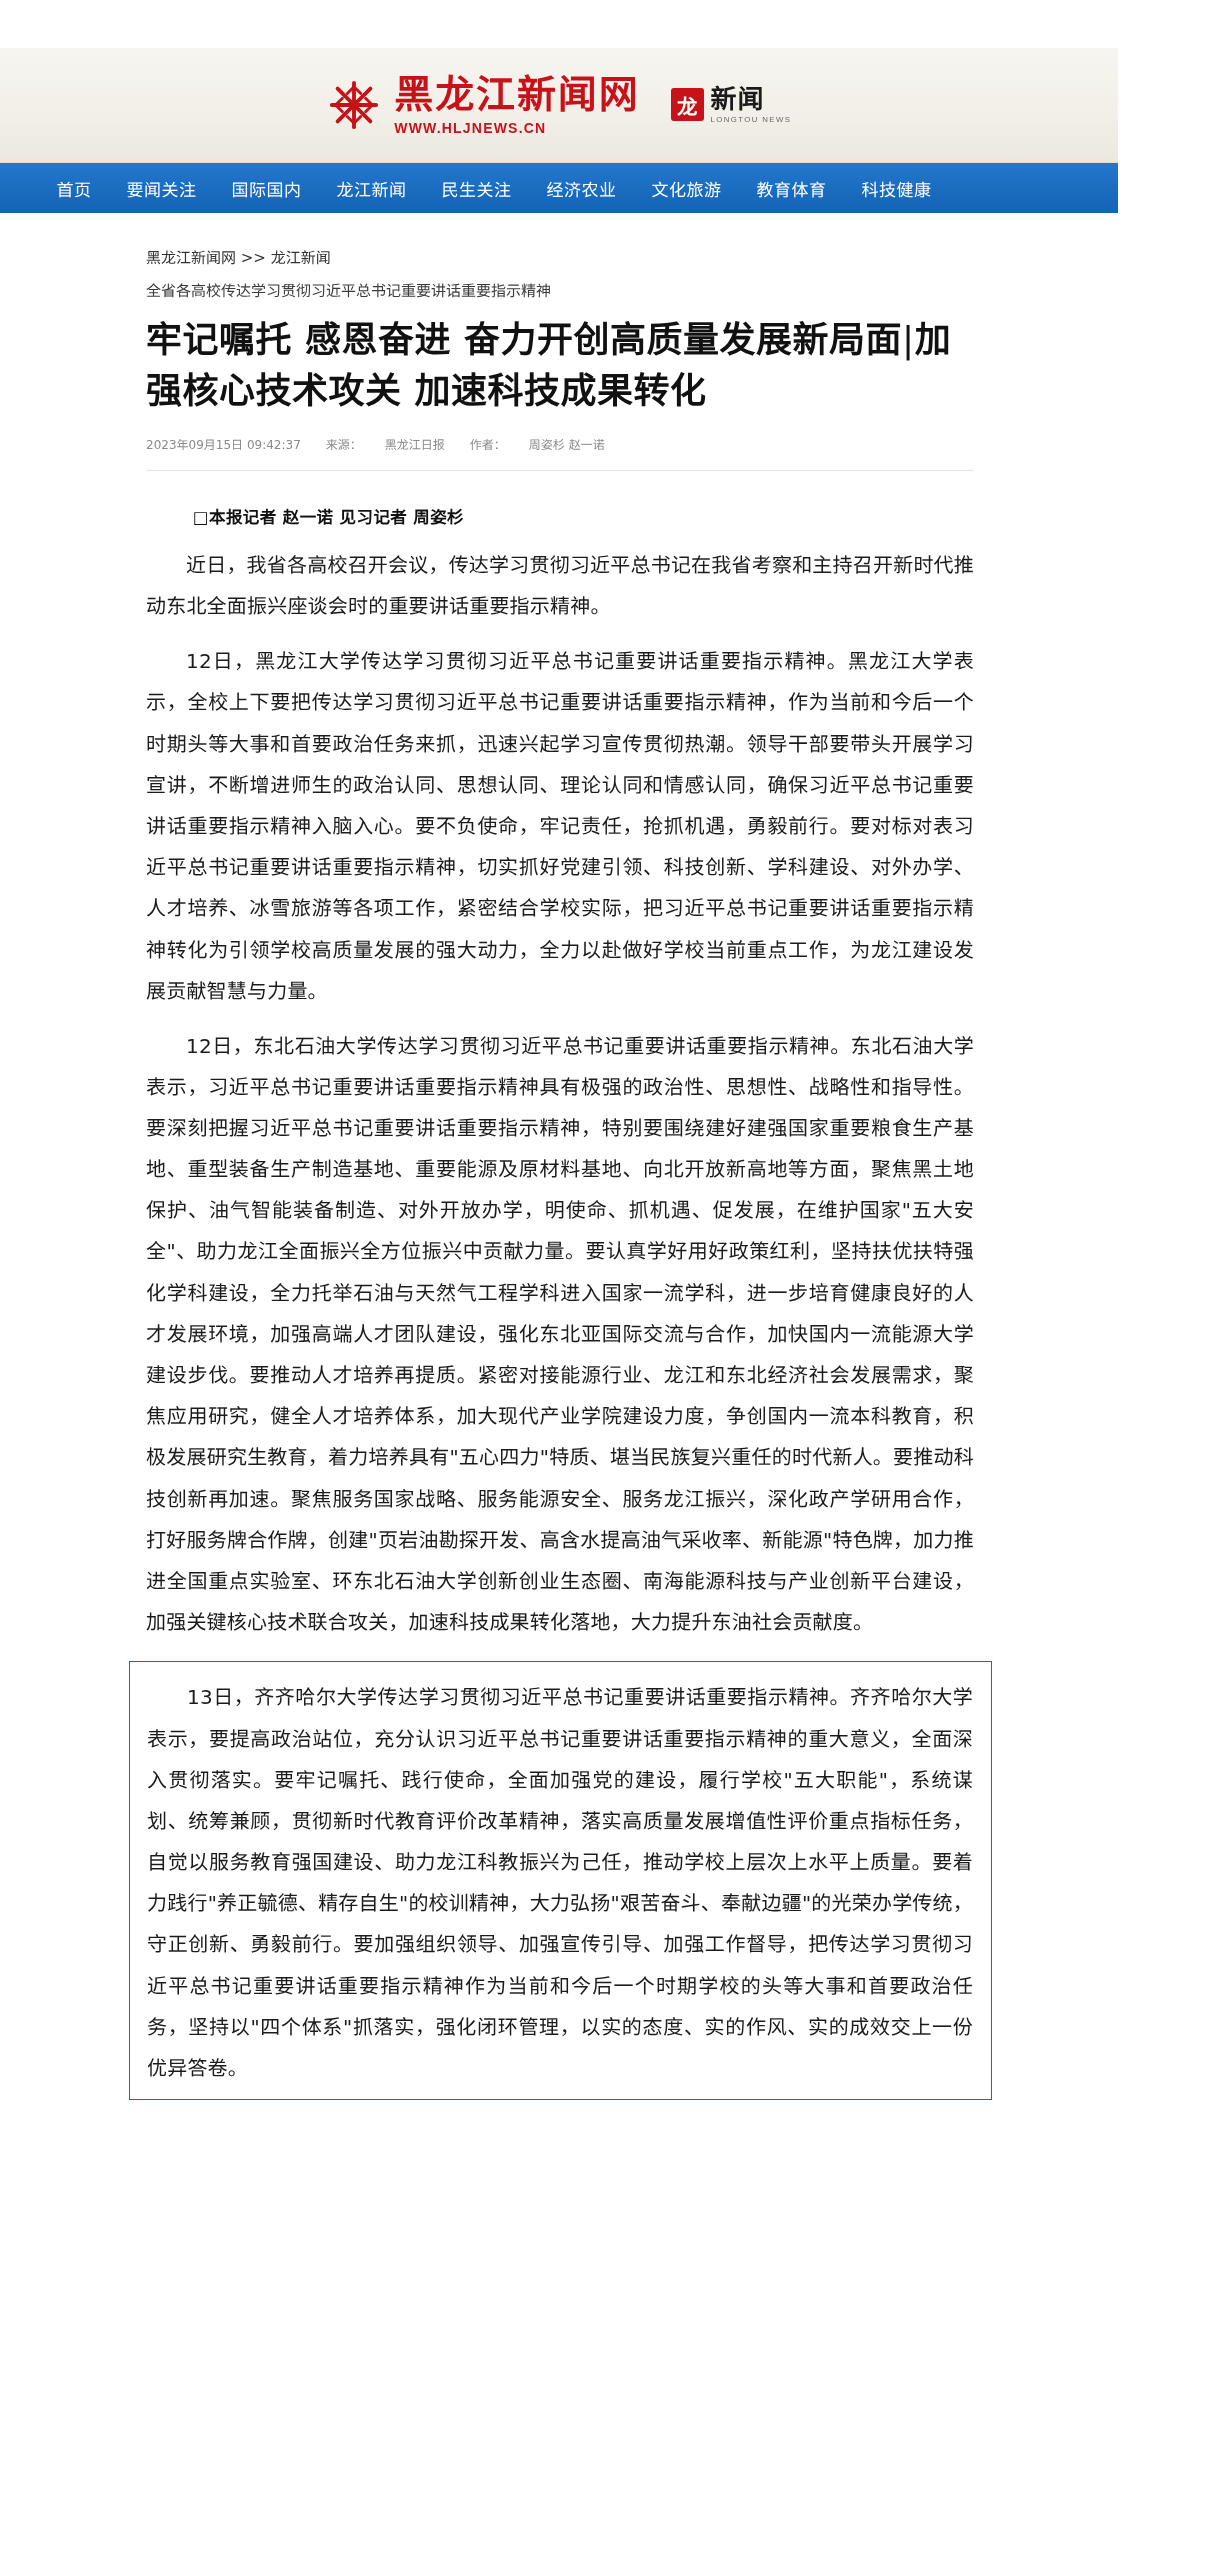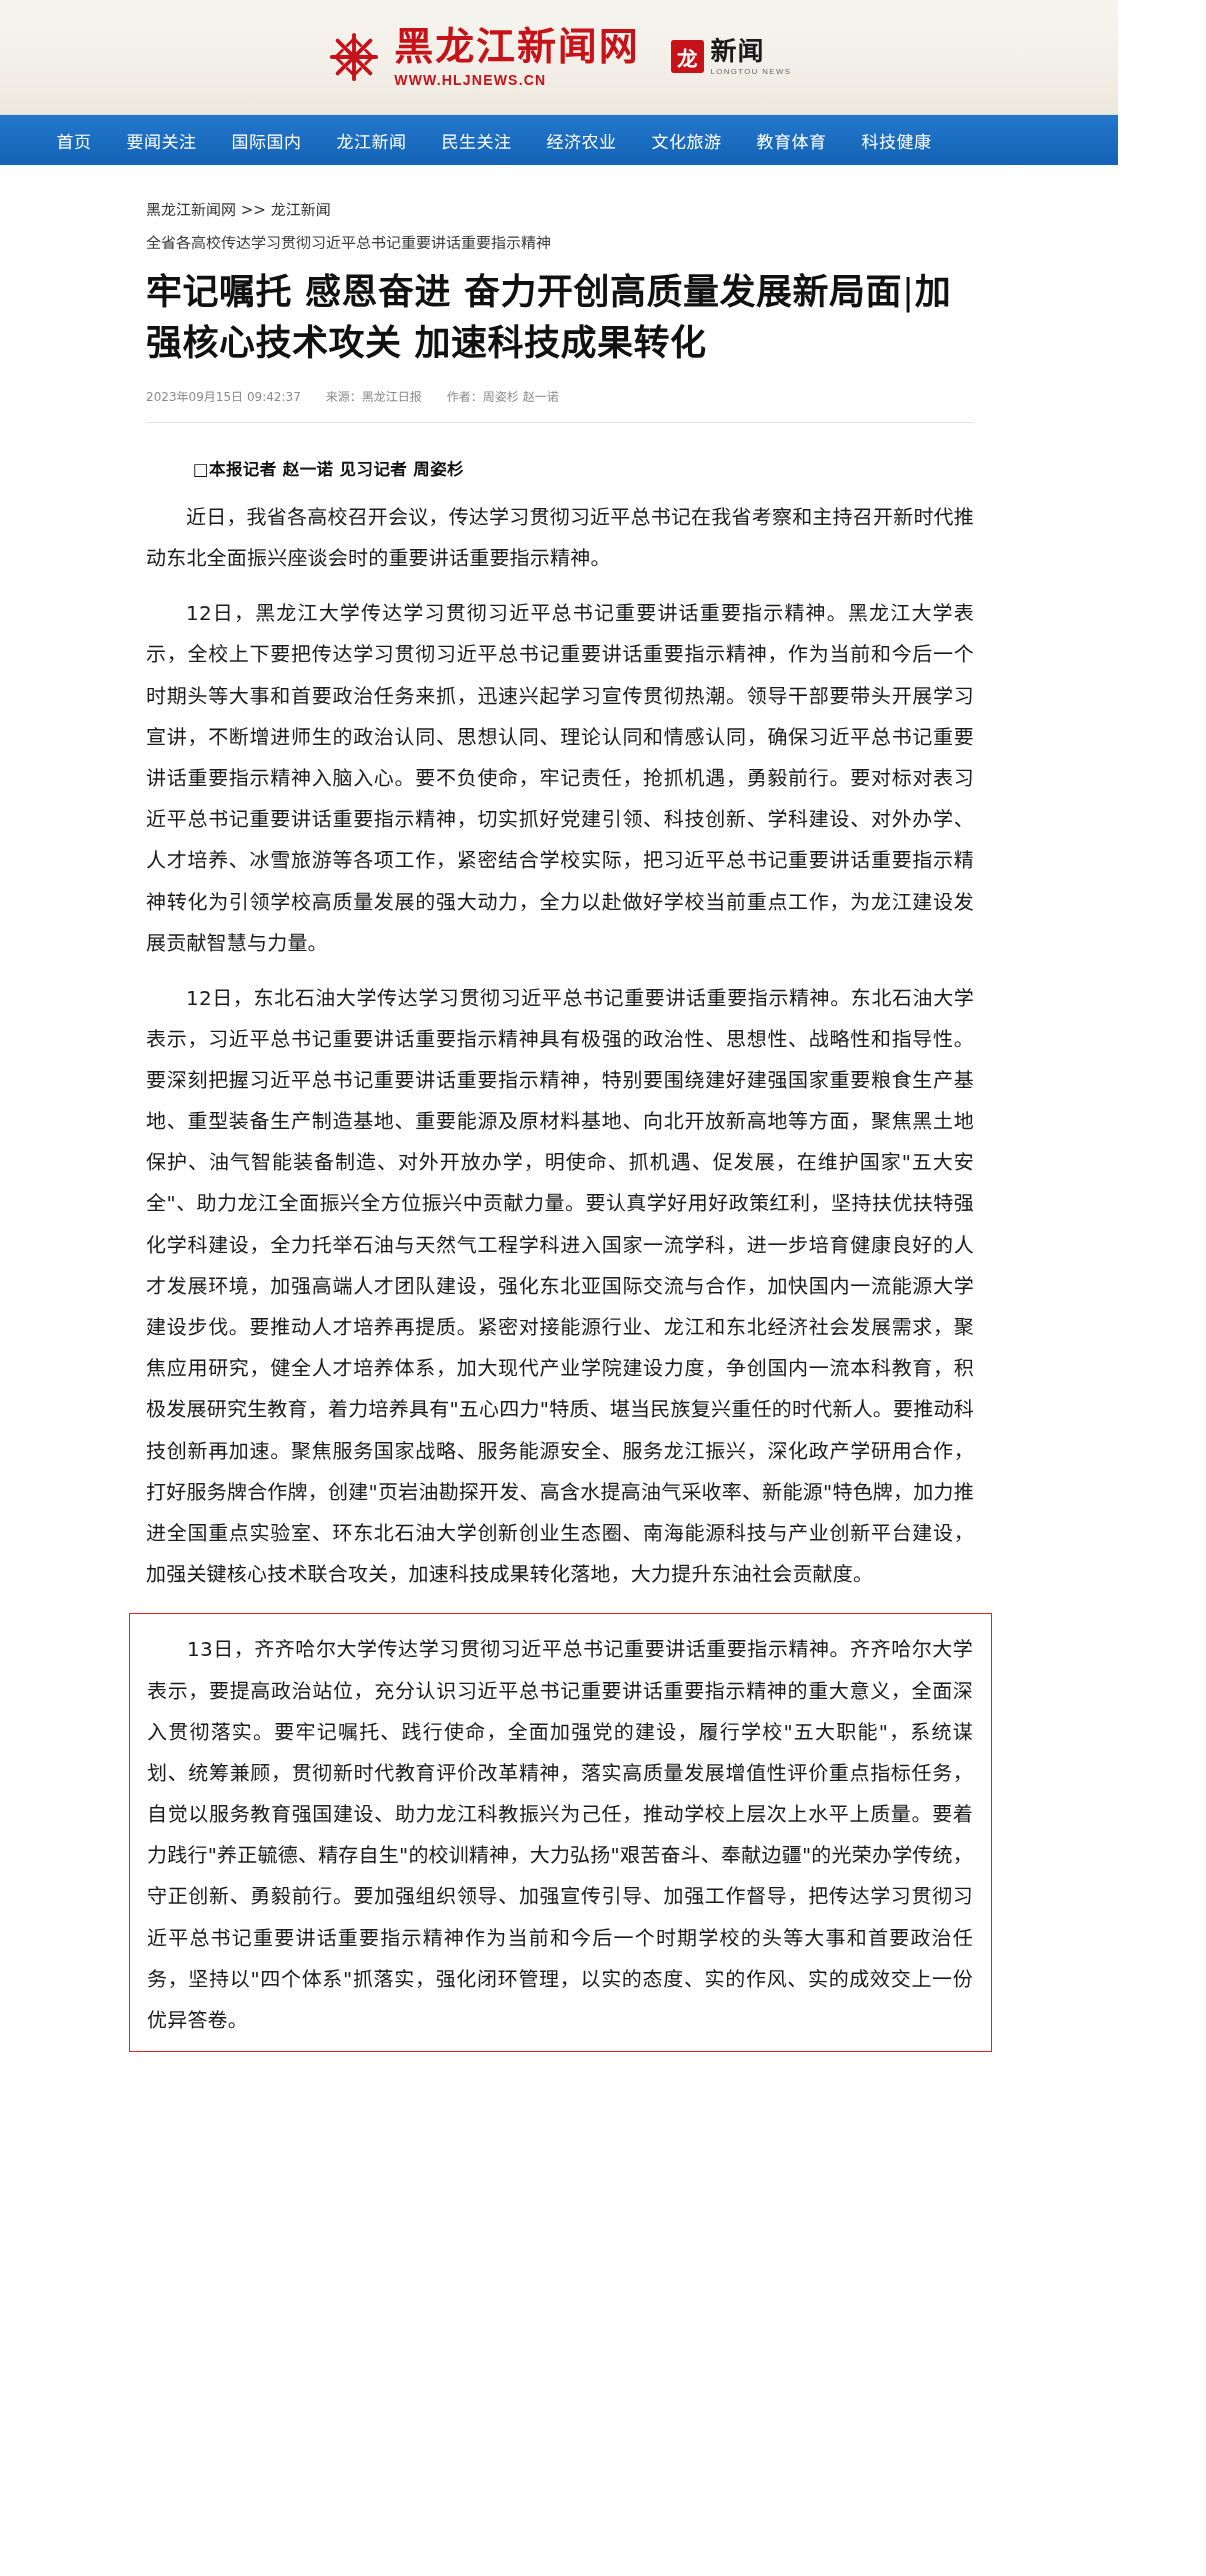--- a/index.html
+++ b/index.html
@@ -9,20 +9,21 @@
   }
   body {
     width: 1206px;
     font-family: "Liberation Sans", "DejaVu Sans", sans-serif;
     color: #222;
   }
   .page {
     width: 1118px;
     position: relative;
     background: #fff;
+    margin-top: 48px;
   }
 
   
   .masthead {
     height: 114px;
     background: linear-gradient(to bottom, #f7f5f0 0%, #f2efe8 60%, #ece8df 100%);
     display: flex;
     align-items: center;
     justify-content: center;
     border-bottom: 1px solid #e2ddd2;
@@ -154,21 +155,21 @@
   }
   .meta {
     font-size: 12px;
     color: #8a8a8a;
     display: flex;
     align-items: center;
     gap: 25px;
     padding-bottom: 17.5px;
     font-family: "DejaVu Sans", "Liberation Sans", sans-serif;
   }
-  .meta .meta-group { display: flex; gap: 0; }
+  .meta .meta-group { display: flex; gap: 23px; }
   .rule {
     border: none;
     border-top: 1px solid #e3e3e3;
     margin: 0 70px 0 72px;
   }
 
   
   .body {
     padding: 21.3px 70px 0 72px;
     font-family: "DejaVu Sans", "Liberation Serif", serif;

